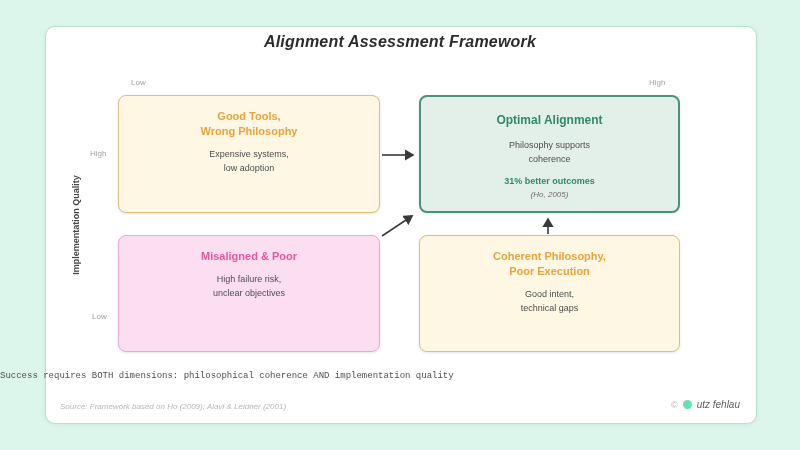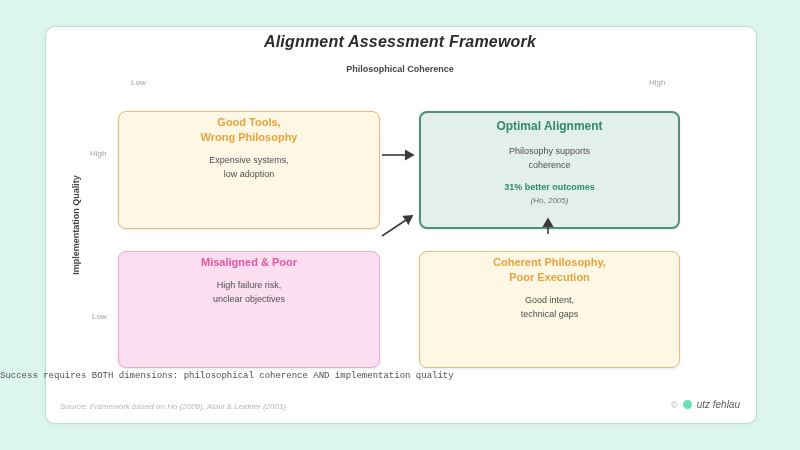--- a/index.html
+++ b/index.html
@@ -28,23 +28,22 @@
   .y-high{left:90px;top:149px;}
   .y-low{left:92px;top:312px;}
   .y-axis-title{
     position:absolute;left:76px;top:225px;
     transform:translate(-50%,-50%) rotate(-90deg);
     font-size:9px;font-weight:bold;color:#454545;white-space:nowrap;
   }
   .quad{
     position:absolute;border-radius:8px;box-sizing:border-box;
     display:flex;flex-direction:column;align-items:center;
-    padding-top:3px;text-align:center;
+    padding-top:13px;text-align:center;
     box-shadow:0 1px 3px rgba(0,0,0,0.10);
-    margin-top:16px;
   }
   .q-tl{left:118px;top:95px;width:262px;height:118px;background:#fdf7e4;border:1.5px solid #dfbe7c;}
   .q-tr{left:419px;top:95px;width:261px;height:118px;background:#e3efe9;border:2px solid #4c9180;}
   .q-bl{left:118px;top:235px;width:262px;height:117px;background:#fbdff0;border:1.5px solid #ecabce;}
   .q-br{left:419px;top:235px;width:261px;height:117px;background:#fdf7e4;border:1.5px solid #dfbe7c;}
   .q-title{font-size:11px;font-weight:bold;line-height:1.35;white-space:pre-line;margin-bottom:9px;}
   .q-tr .q-title{font-size:12px;margin-top:2px;margin-bottom:11px;}
   .t-gold{color:#e6a43e;}
   .t-green{color:#2f8a6a;}
   .t-pink{color:#e2589f;}
@@ -69,21 +68,20 @@
   .brand-name{font-size:10px;color:#5f5f5f;font-style:italic;}
 </style>
 </head>
 <body>
 
 <div class="stage">
   <div class="card"></div>
 
   <div class="page-title">Alignment Assessment Framework</div>
 
-  <div class="x-axis-title">Philosophical Coherence</div>
   <div class="axis-end x-low">Low</div>
   <div class="axis-end x-high">High</div>
 
   <div class="y-axis-title">Implementation Quality</div>
   <div class="axis-end y-high">High</div>
   <div class="axis-end y-low">Low</div>
 
   <div class="quad q-tl">
     <div class="q-title t-gold">Good Tools,
 Wrong Philosophy</div>

